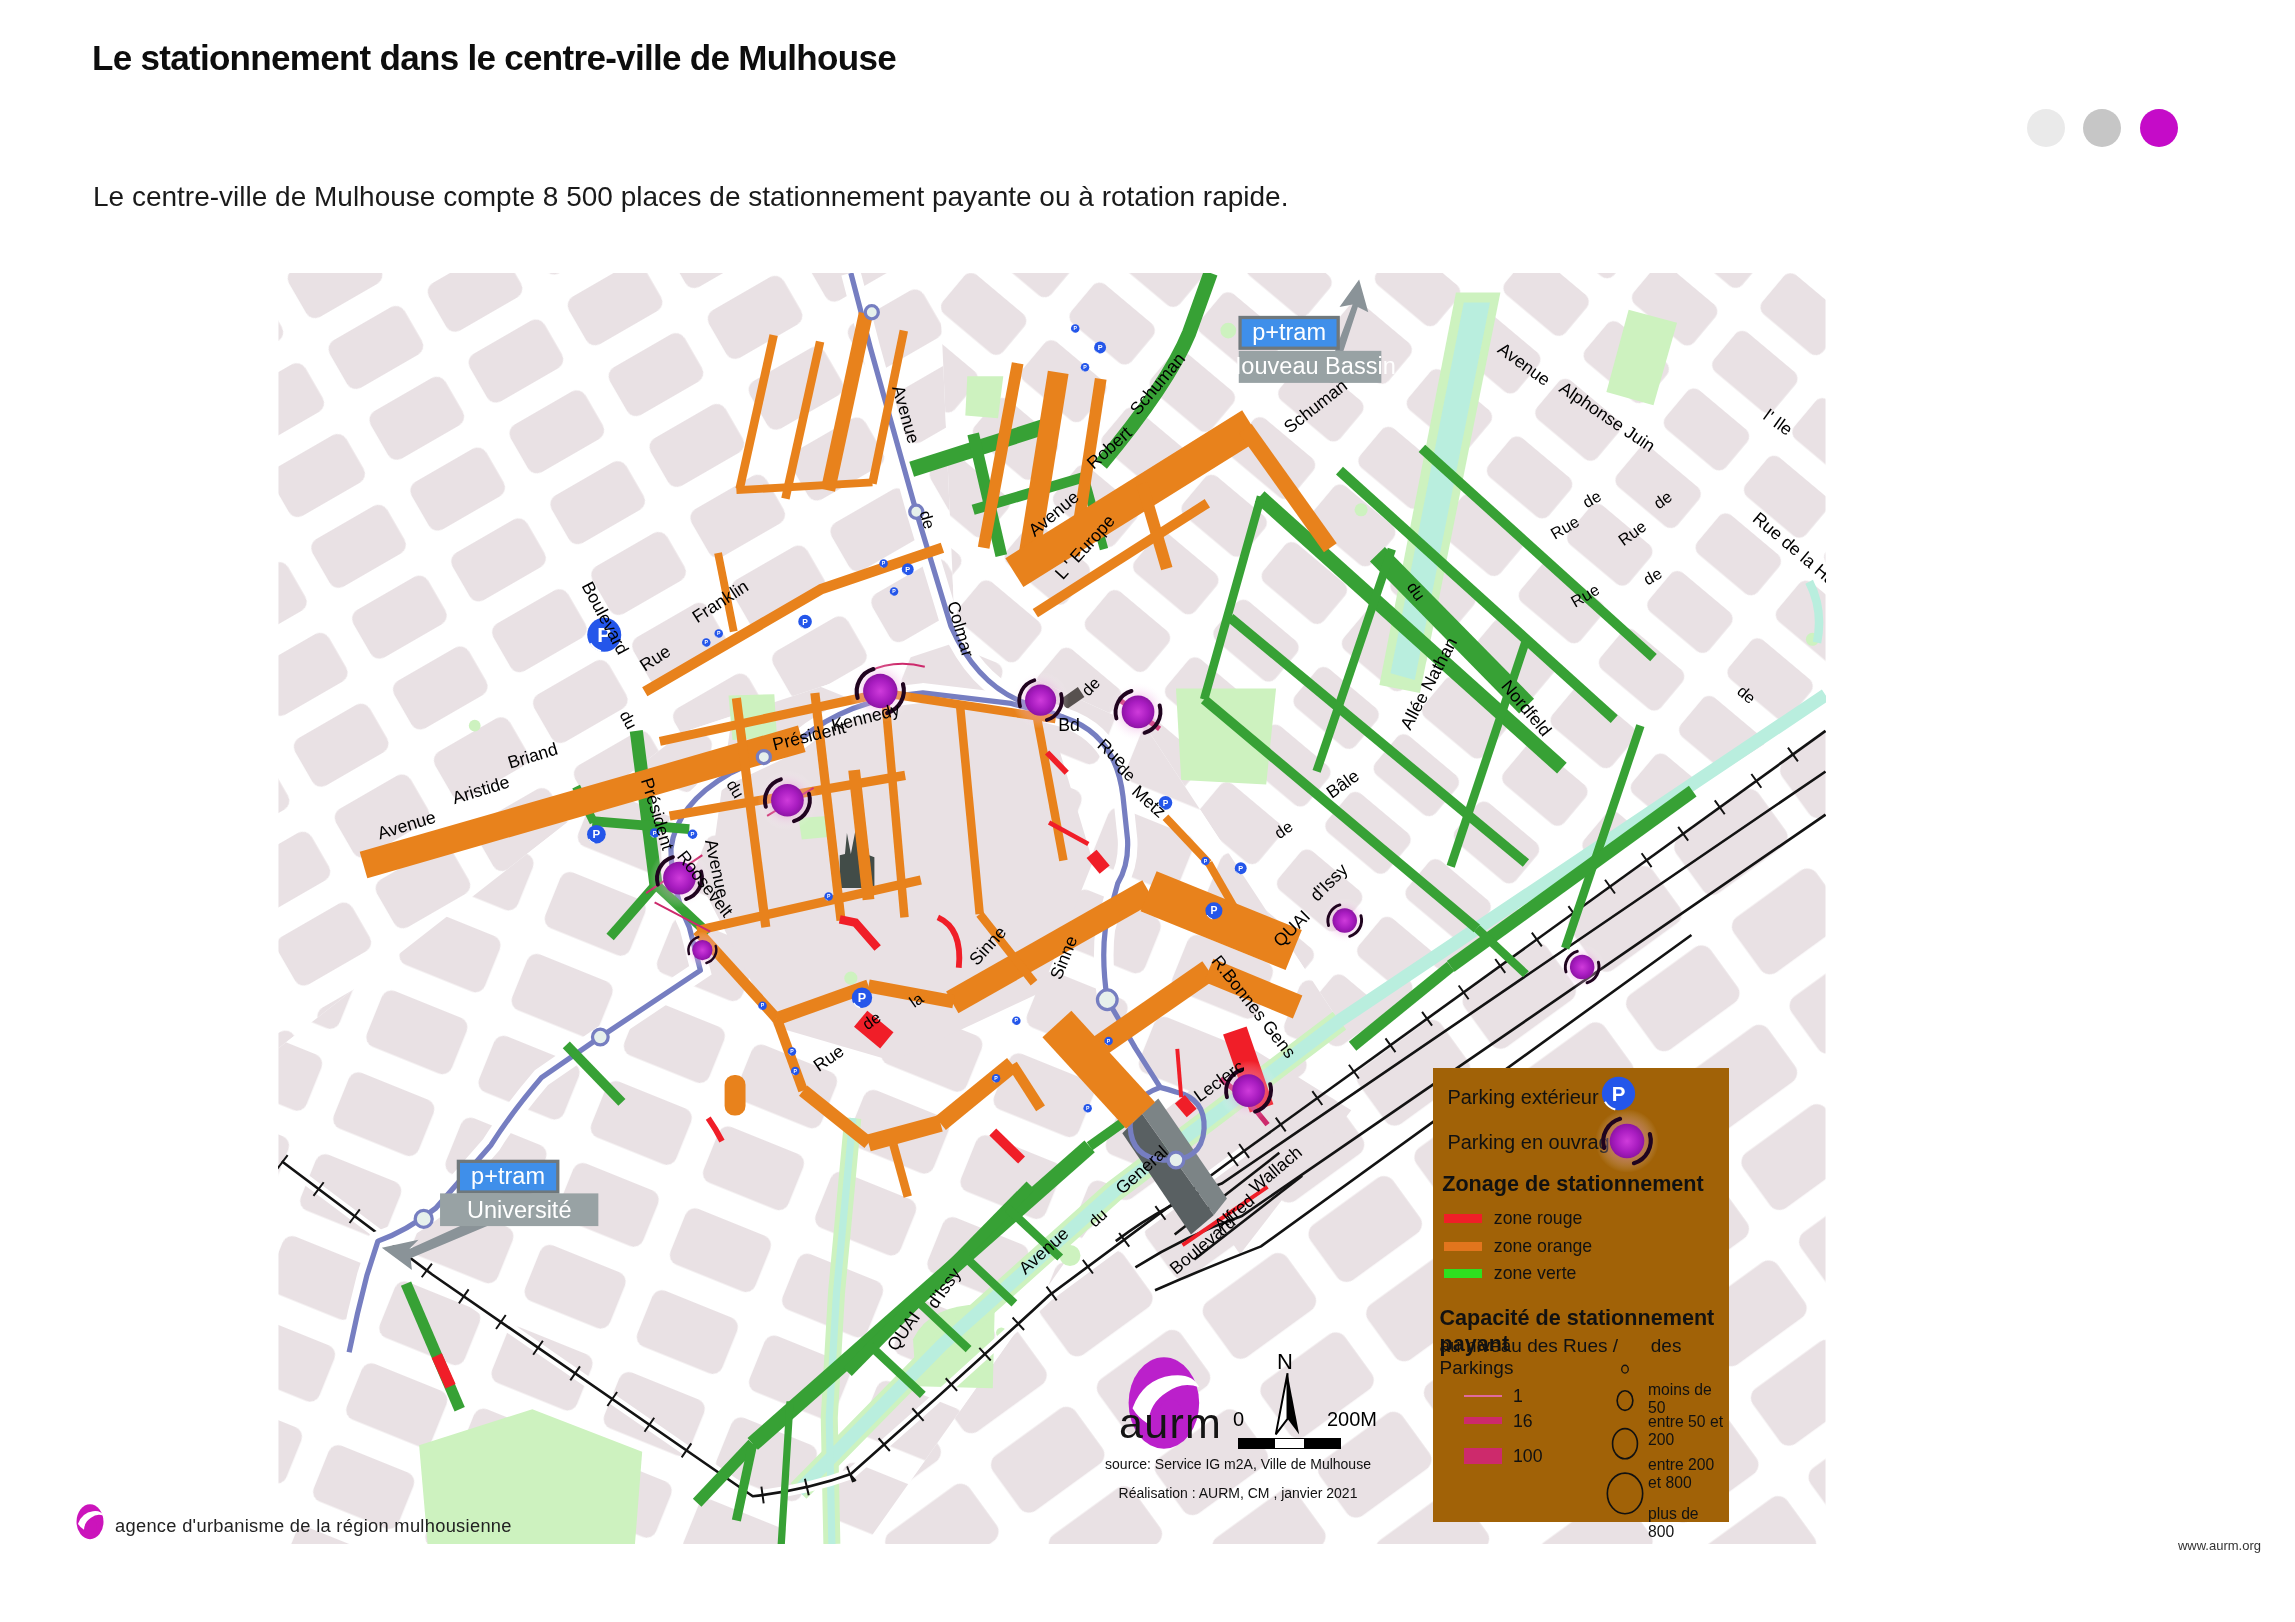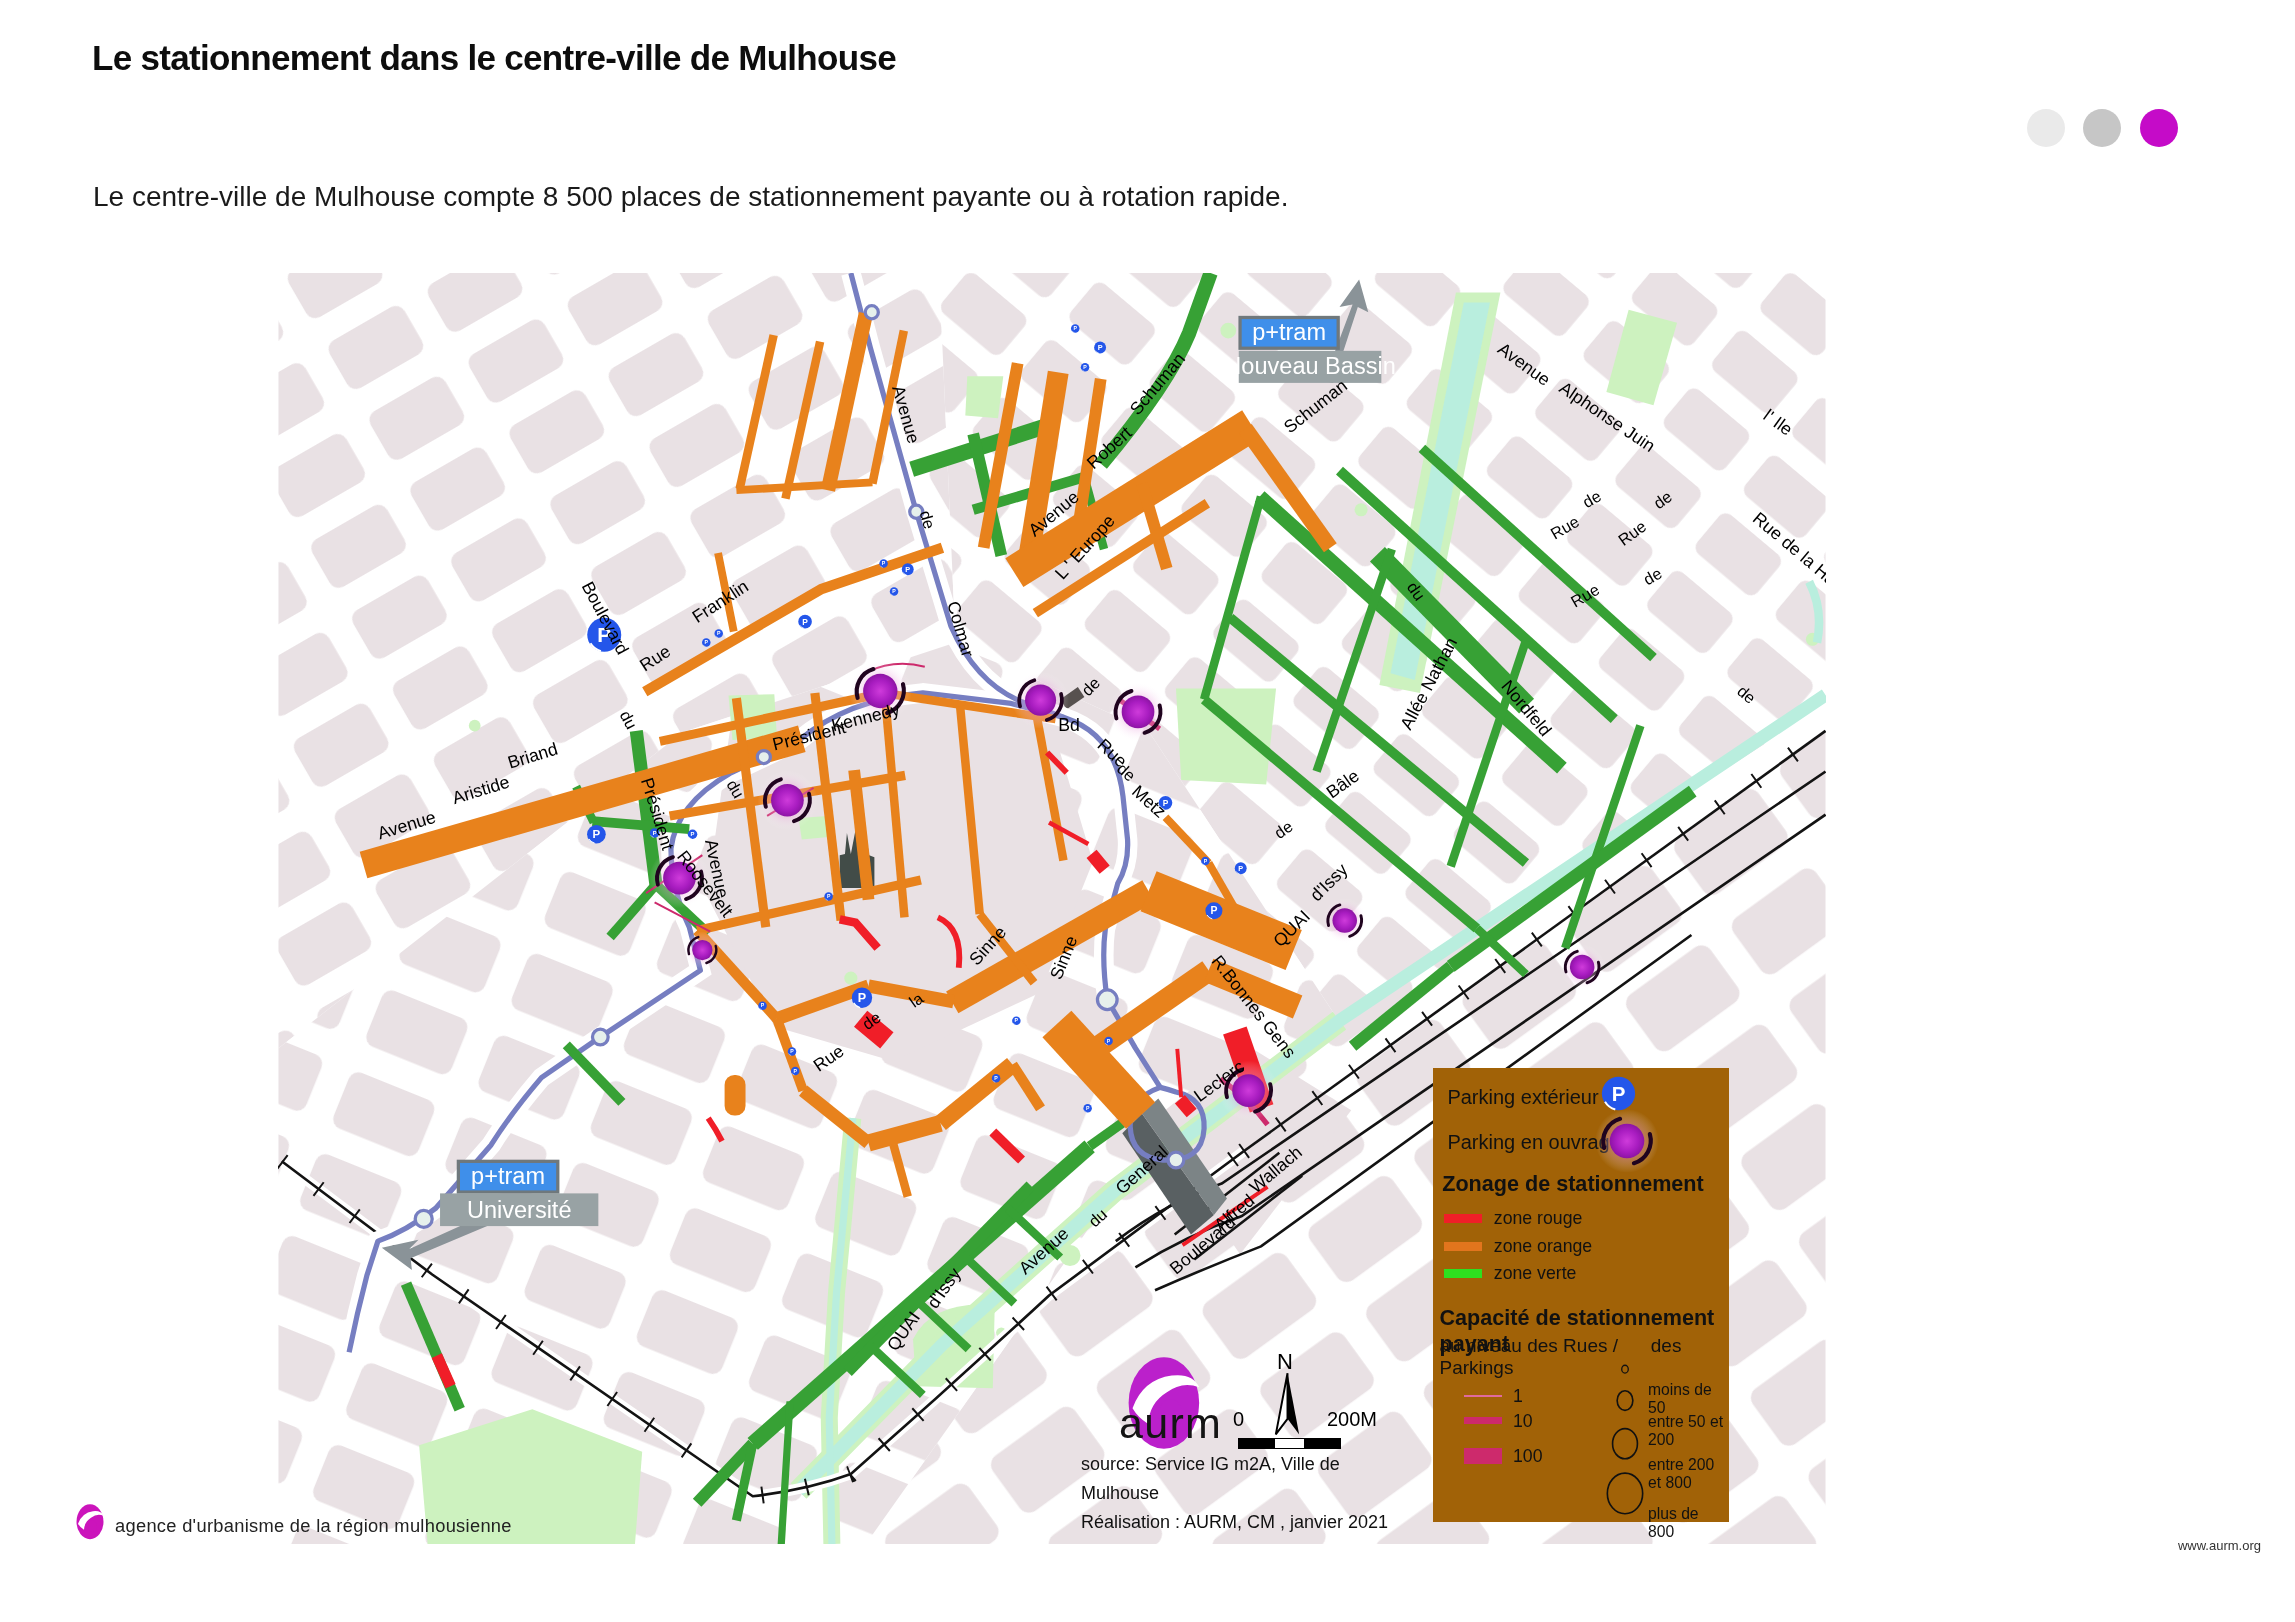--- a/index.html
+++ b/index.html
@@ -46,21 +46,21 @@
   .lg-circles{position:absolute;left:169px;top:292px;width:46px;height:157px;}
   
   .aurm-logo{position:absolute;left:1127px;top:1356px;width:79px;height:98px;}
   .aurm-text{position:absolute;left:1119px;top:1399px;font-size:43px;color:#141414;letter-spacing:1.3px;}
   .sb-zero{position:absolute;left:1233px;top:1408px;font-size:20px;color:#000;}
   .sb-n{position:absolute;left:1277px;top:1349px;font-size:22px;color:#000;}
   .sb-arrow{position:absolute;left:1268px;top:1372px;width:39px;height:65px;}
   .sb-bar{position:absolute;left:1238px;top:1438px;width:103px;height:11px;background:#000;}
   .sb-bar .mid{position:absolute;left:36px;top:0;width:31px;height:11px;background:#fff;border:1.3px solid #000;box-sizing:border-box;}
   .sb-dist{position:absolute;left:1327px;top:1408px;font-size:20px;color:#000;text-align:right;}
-  .src{position:absolute;left:1081px;top:1450px;width:314px;font-size:18px;color:#111;line-height:29px;}
+  .src{position:absolute;left:1081px;top:1450px;width:314px;text-align:center;font-size:14px;color:#111;line-height:29px;}
   
   .foot-logo{position:absolute;left:76px;top:1501px;width:30px;height:43px;}
   .foot-text{position:absolute;left:115px;top:1515px;font-size:18.3px;color:#222;letter-spacing:0.3px;}
   .website{position:absolute;right:34px;top:1538px;font-size:13px;color:#333;}
 </style>
 </head>
 <body>
 
 <div class="page">
 
@@ -448,21 +448,21 @@
     </div>
     <div class="lg-cap">Capacité de stationnement payant</div>
     <div class="lg-sub">
       <span>au niveau des Rues /</span>
       <span class="r">des Parkings</span>
     </div>
     <div class="lg-l1"></div>
     <div class="lg-l10"></div>
     <div class="lg-l100"></div>
     <div class="lg-ln" style="top:318px;">1</div>
-    <div class="lg-ln" style="top:343px;">10</div>
+    <div class="lg-ln" style="top:343px;">16</div>
     <div class="lg-ln" style="top:378px;">100</div>
     <svg class="lg-circles" viewBox="0 0 70 240">
       <ellipse cx="35" cy="14" rx="5" ry="6" stroke="#111" stroke-width="2" fill="none"></ellipse>
       <ellipse cx="35" cy="62" rx="12" ry="15" stroke="#111" stroke-width="2.5" fill="none"></ellipse>
       <ellipse cx="35" cy="128" rx="19" ry="23" stroke="#111" stroke-width="2.5" fill="none"></ellipse>
       <ellipse cx="35" cy="204" rx="27" ry="31" stroke="#111" stroke-width="2.5" fill="none"></ellipse>
     </svg>
     <div class="lg-cn" style="top:293px;">moins de 50</div>
     <div class="lg-cn" style="top:325px;">entre 50 et 200</div>
     <div class="lg-cn" style="top:368px;">entre 200 et 800</div>

